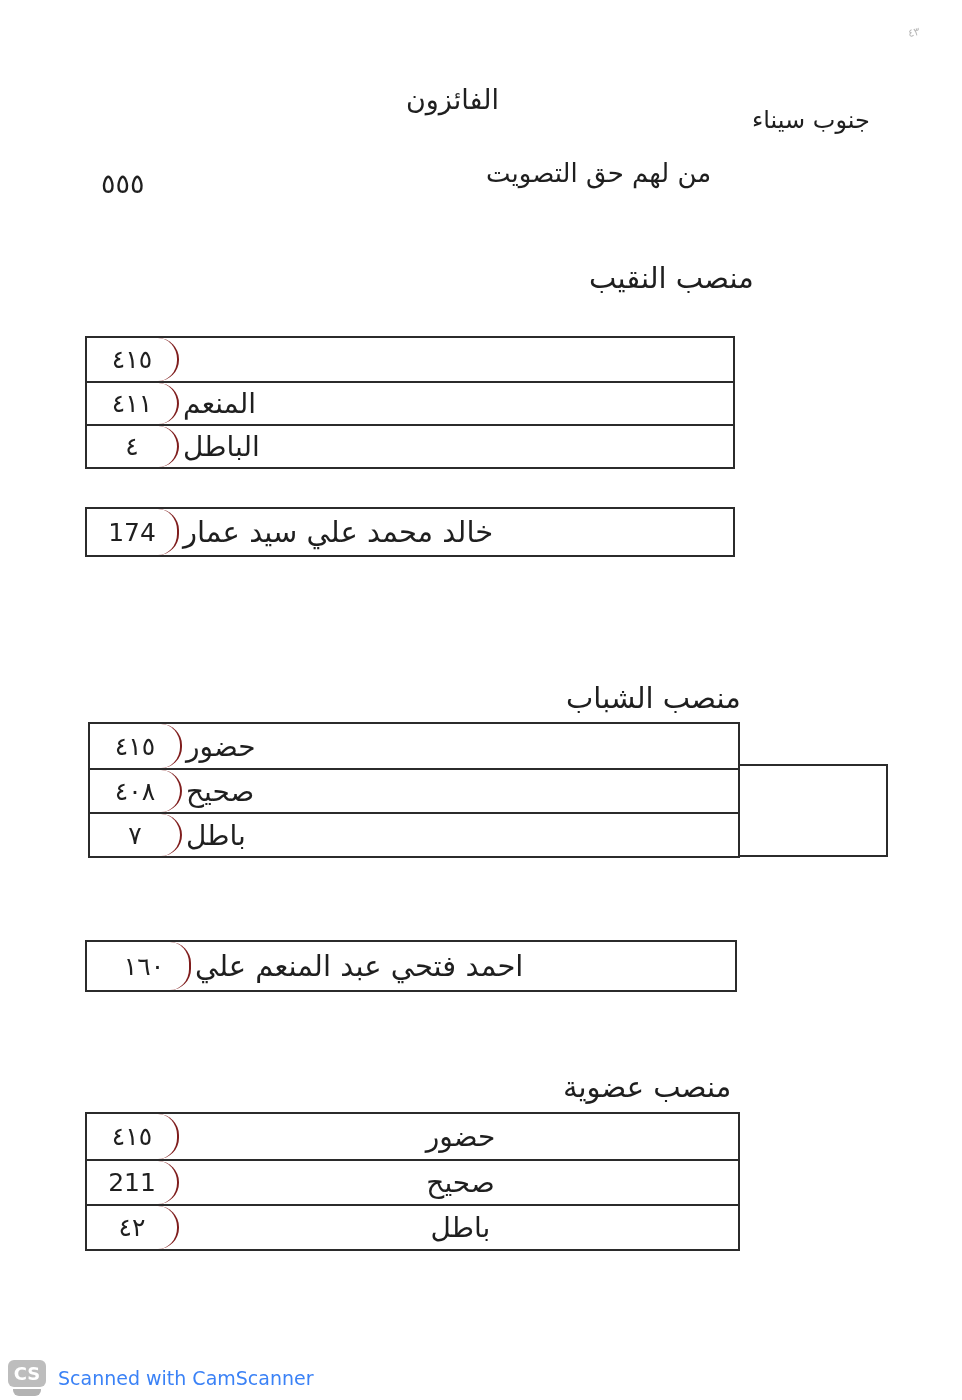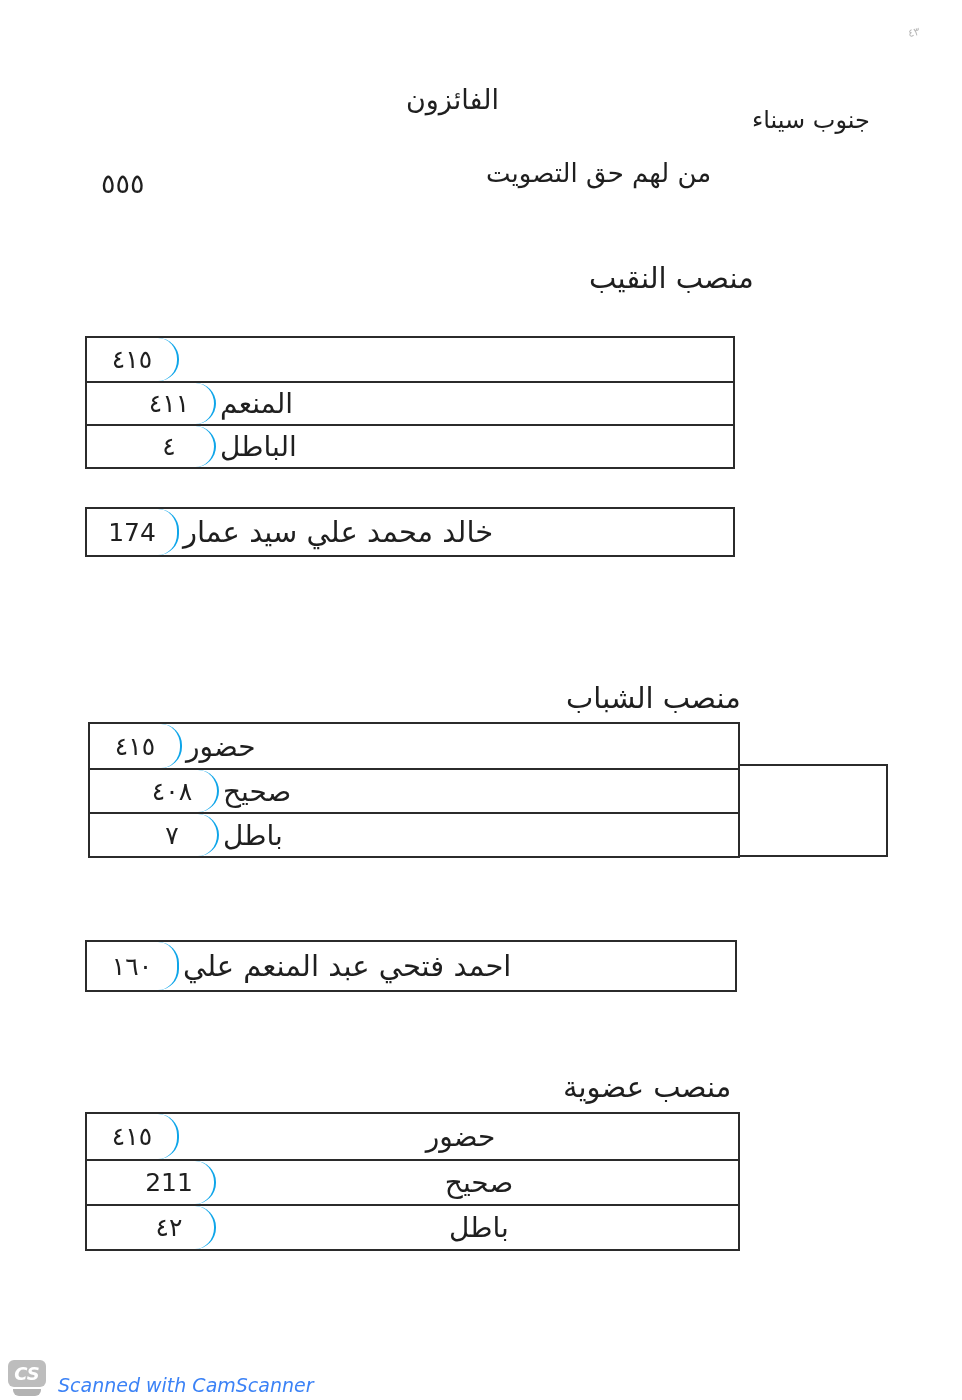--- a/index.html
+++ b/index.html
@@ -40,25 +40,25 @@
   .tbl{
     border:2px solid #2b2b2b;
     background:#fff;
     box-sizing:border-box;
   }
   .tbl .row{
     display:flex;
     box-sizing:border-box;
     align-items:center;
   }
-  .tbl .row + .row{border-top:2px solid #2b2b2b;padding-left:37px;}
+  .tbl .row + .row{border-top:2px solid #2b2b2b;}
   .cell-num{
     width:92px;flex:0 0 92px;
     height:100%;
-    border-right:2px solid #0ea5e9;
+    border-right:2px solid #7f1d1d;
     display:flex;align-items:center;justify-content:center;
     font-size:25px;
     box-sizing:border-box;
     border-radius:21px;
   }
   .cell-label{
     flex:1;height:100%;
     display:flex;align-items:center;justify-content:flex-end;
     font-size:28px;
     padding-left:4px;
@@ -73,29 +73,29 @@
   .winner-1{left:85px;top:507px;width:650px;}
   .winner-1 .row{height:46px;}
 
   .tbl-2{left:88px;top:722px;width:652px;}
   .tbl-2 .row{height:44px;}
   .tbl-fragment{
     left:738px;top:764px;width:150px;height:93px;
     border:2px solid #2b2b2b;background:#fff;box-sizing:border-box;
   }
   .winner-2{left:85px;top:940px;width:652px;}
-  .winner-2 .row{height:48px;}
+  .winner-2 .row{height:48px;padding-left:12px;}
 
   .tbl-3{left:85px;top:1112px;width:655px;}
   .tbl-3 .row{height:45px;}
 
   
   .cs-footer{
     left:8px;top:1360px;
-    display:flex;align-items:flex-end;gap:12px;font-style:italic;
+    display:flex;align-items:center;gap:12px;
   }
   .cs-badge{
     width:38px;height:36px;position:relative;
   }
   .cs-badge .chip{
     position:absolute;left:0;top:0;
     width:38px;height:27px;border-radius:6px;
     background:#bdbdbd;
     display:flex;align-items:center;justify-content:center;
     color:#ffffff;font-weight:bold;font-size:18px;

